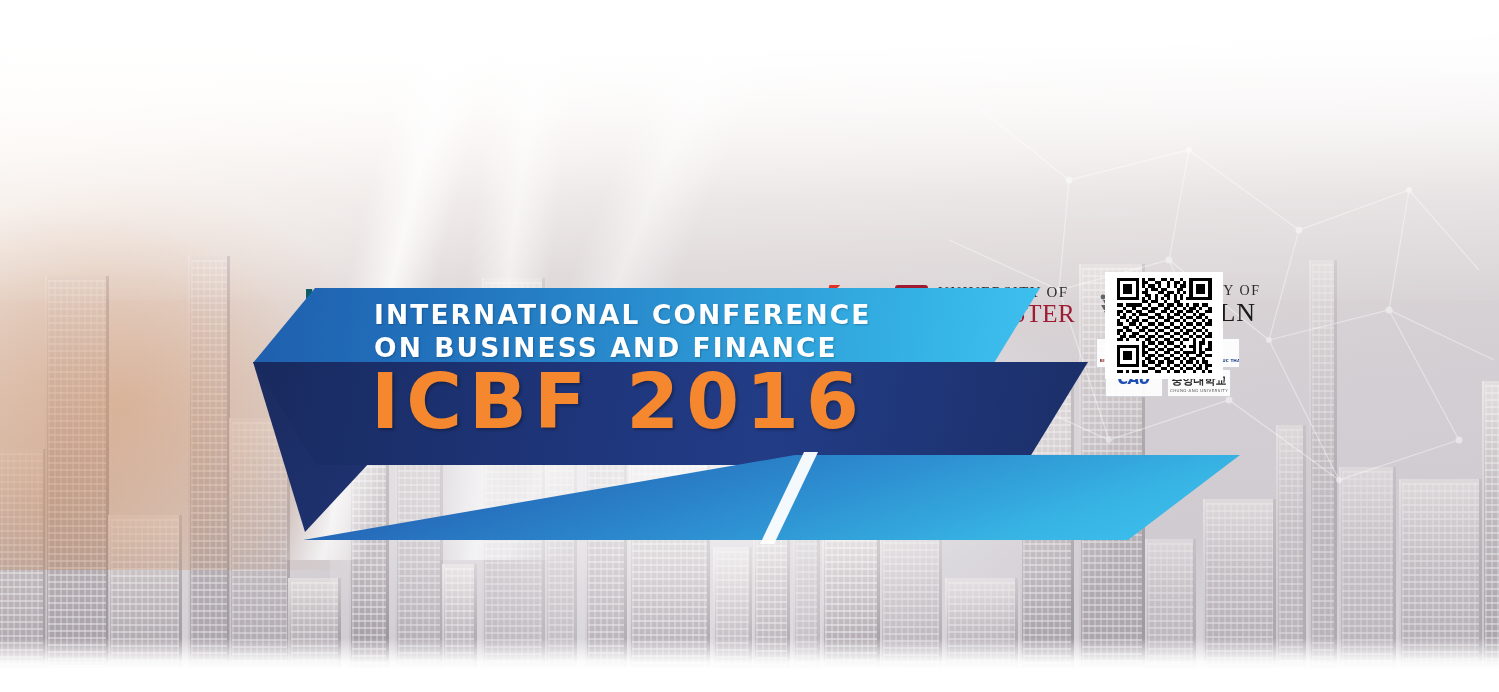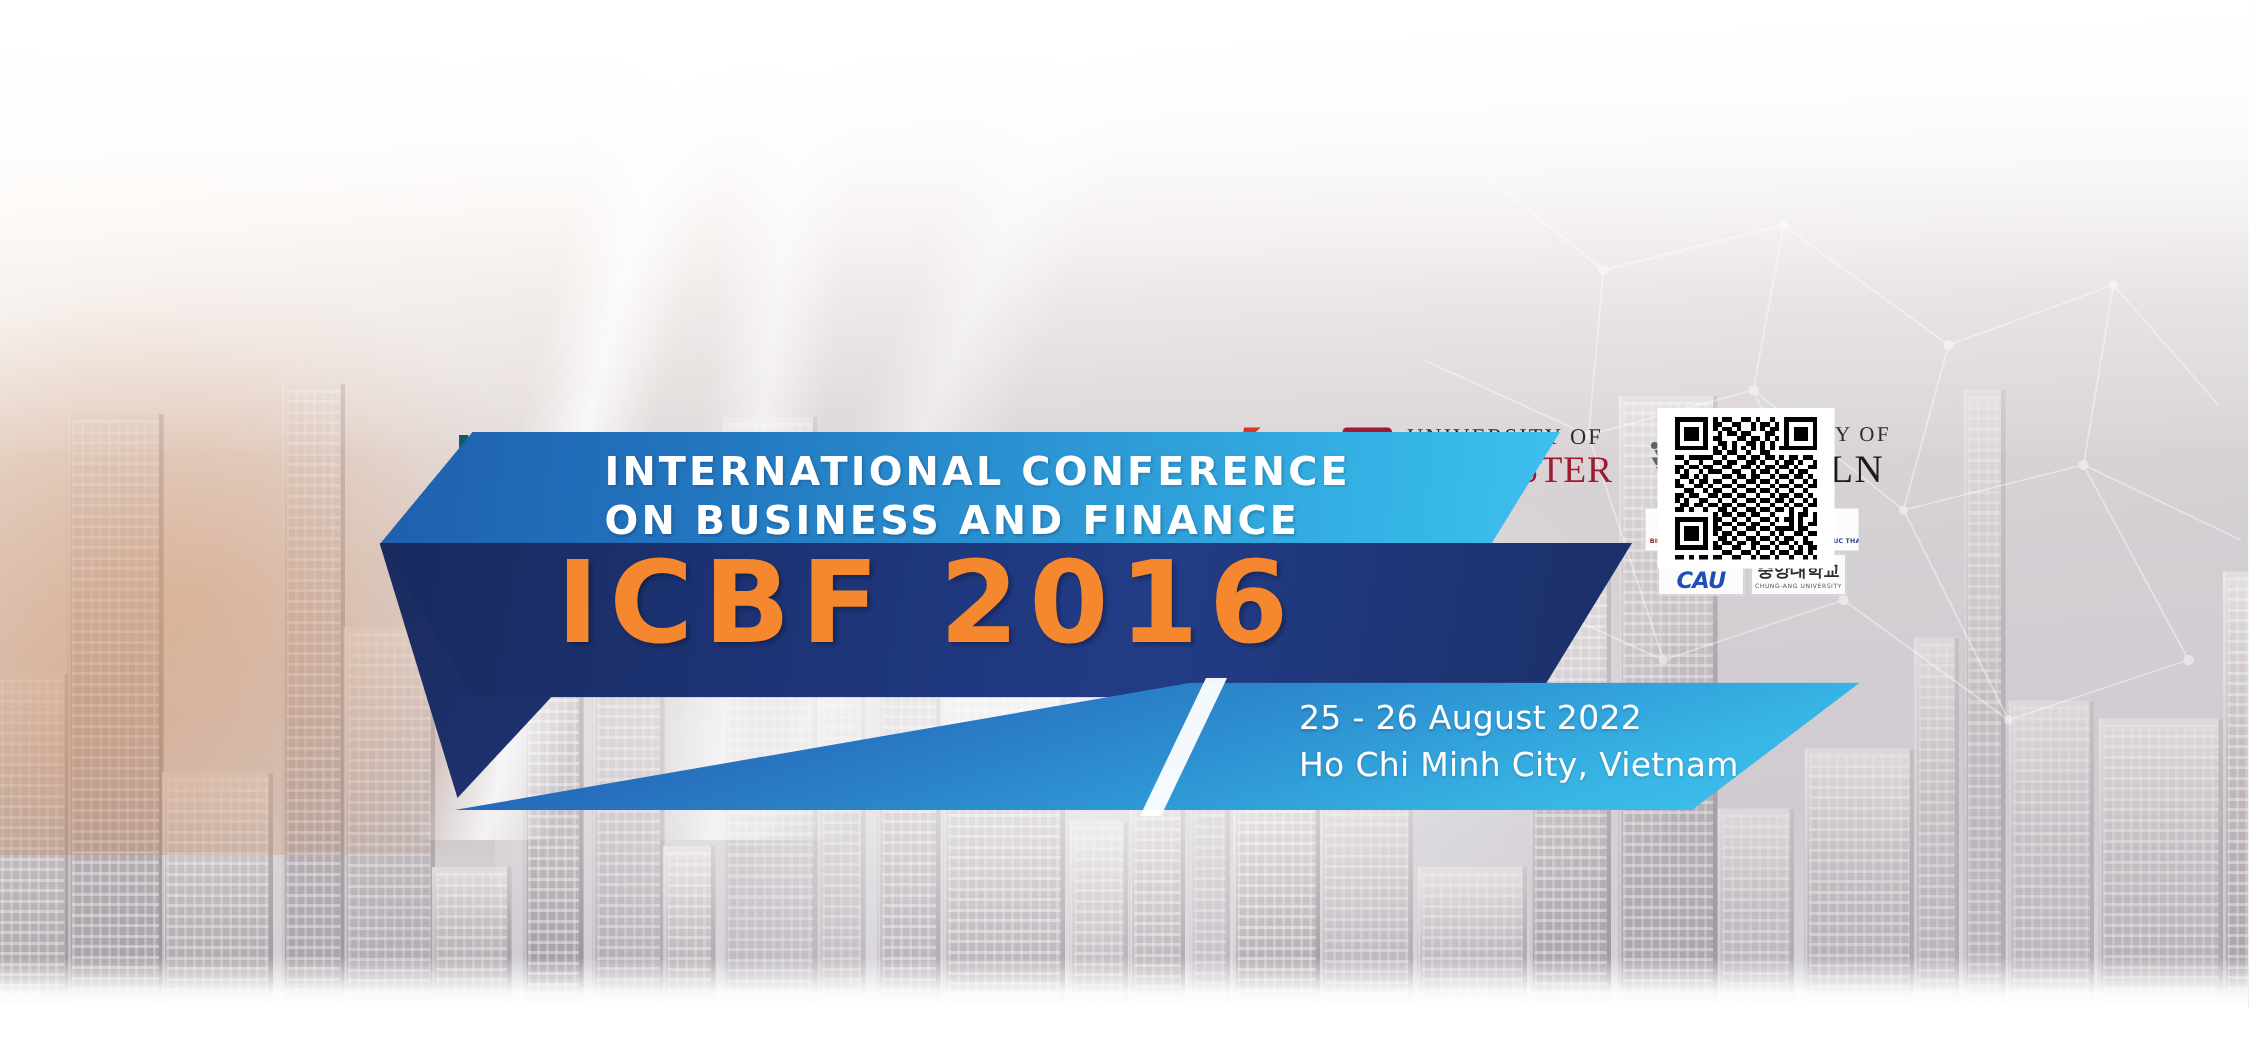--- a/index.html
+++ b/index.html
@@ -296,21 +296,21 @@
   .tdt-mark {
     width: 20px; height: 13px;
     background: linear-gradient(180deg, #3a5fd0 0%, #6d3fa8 100%);
     clip-path: polygon(0 0, 100% 0, 50% 100%);
   }
   .partner-row-3 { position: absolute; left: 1105px; top: 229px; display: flex; gap: 4px; }
   .cau-chip {
     background: rgba(255,255,255,0.92);
     border: 1px solid rgba(200,200,210,0.8);
     width: 56px; height: 26px;
-    display: flex; align-items: flex-end; justify-content: center;
+    display: flex; align-items: flex-start; justify-content: center;
   }
   .cau-word {
     font-size: 15px; font-style: italic; font-weight: bold;
     color: #1f4fb5; letter-spacing: -0.5px;
     font-family: "DejaVu Sans", sans-serif;
     position: relative;
   }
   .cau-kr-chip {
     background: rgba(255,255,255,0.92);
     border: 1px solid rgba(200,200,210,0.8);
@@ -390,21 +390,20 @@
     position: absolute;
     left: 374px; top: 299px;
     color: #ffffff;
     font-family: "DejaVu Sans", sans-serif;
     font-weight: bold;
     font-size: 26.5px;
     letter-spacing: 2.1px;
     line-height: 1.23;
     text-shadow: 1px 1px 2px rgba(0,0,0,0.22);
     white-space: pre-line;
-    margin-left: 29px;
   }
   .title-icbf {
     position: absolute;
     left: 371px; top: 364px;
     color: #f5872e;
     font-family: "DejaVu Sans", sans-serif;
     font-weight: bold;
     font-size: 76px;
     letter-spacing: 7px;
     line-height: 1;
@@ -1065,17 +1064,15 @@
   <div class="banner-group">
     <div class="bar-top"></div>
     <div class="wedge-left"></div>
     <div class="bar-mid"></div>
     <div class="bar-bottom"></div>
     <div class="sliver"></div>
 
     <div class="headline">INTERNATIONAL CONFERENCE
 ON BUSINESS AND FINANCE</div>
     <div class="title-icbf">ICBF 2016</div>
-    <div class="meta-lines">25 - 26 August 2022
-Ho Chi Minh City, Vietnam</div>
   </div>
 
 </div>
 
 </body></html>

